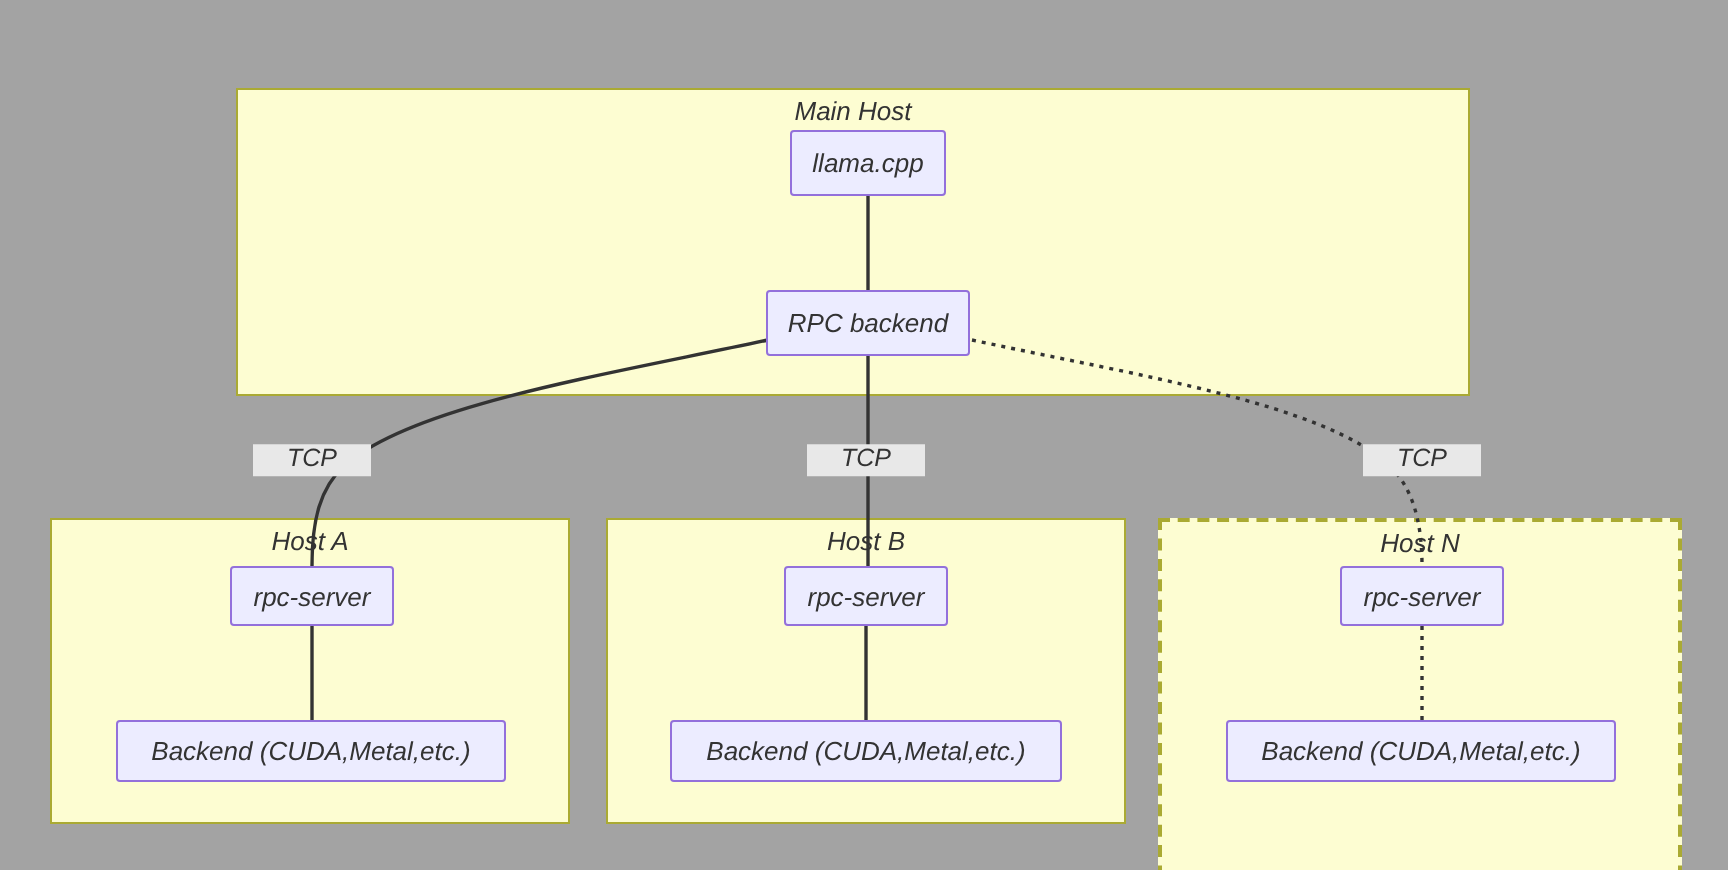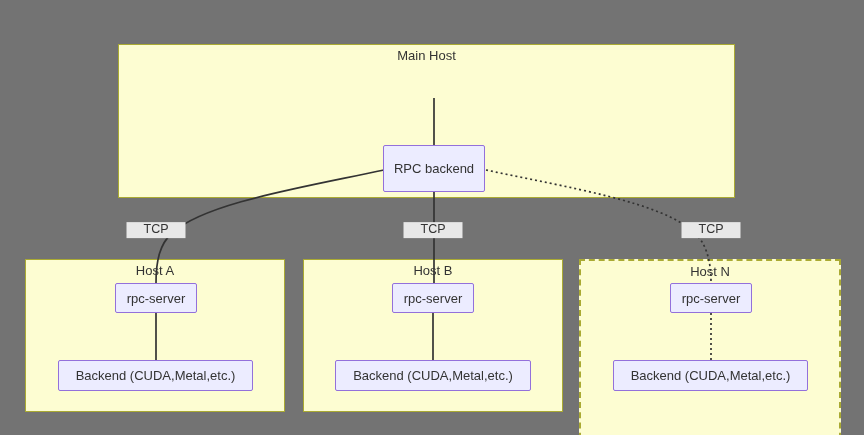--- a/index.html
+++ b/index.html
@@ -5,23 +5,24 @@
   html, body {
     margin: 0;
     padding: 0;
     background: #ffffff;
     font-family: "Liberation Sans", "DejaVu Sans", sans-serif;
   }
   .canvas {
     position: relative;
     width: 864px;
     height: 435px;
-    background: #737373;
+    background: #a3a3a3;
     overflow: hidden;
     color: #333333;
+    font-style: italic;
   }
   
   .cluster {
     position: absolute;
     background: #fdfdd2;
     border: 1px solid #aaaa33;
     box-sizing: border-box;
   }
   .cluster.dashed {
     border: 2px dashed #aaaa33;
@@ -65,21 +66,21 @@
     border-radius: 2px;
     box-sizing: border-box;
     display: flex;
     align-items: center;
     justify-content: center;
     font-size: 13px;
     color: #333333;
     white-space: nowrap;
   }
   #node-llama    { left: 395px; top: 65px;  width: 78px;  height: 33px; }
-  #node-rpcb     { left: 383px; top: 145px; width: 102px; height: 47px; }
+  #node-rpcb     { left: 383px; top: 145px; width: 102px; height: 33px; }
   #node-srv-a    { left: 115px; top: 283px; width: 82px;  height: 30px; }
   #node-srv-b    { left: 392px; top: 283px; width: 82px;  height: 30px; }
   #node-srv-n    { left: 670px; top: 283px; width: 82px;  height: 30px; }
   #node-back-a   { left: 58px;  top: 360px; width: 195px; height: 31px; }
   #node-back-b   { left: 335px; top: 360px; width: 196px; height: 31px; }
   #node-back-n   { left: 613px; top: 360px; width: 195px; height: 31px; }
 
   
   .edge-label {
     position: absolute;
@@ -116,20 +117,23 @@
   <svg class="edges" viewBox="0 0 864 435" xmlns="http://www.w3.org/2000/svg">
     <path d="M434 98 L434 145"></path>
     <path d="M384 170 C300 188, 205 203, 172 233 C160 244, 156 260, 156 283 L156 283"></path>
     <path d="M434 178 L434 283"></path>
     <path class="dotted" d="M486 170 C570 188, 662 202, 695 233 C706 244, 711 260, 711 283"></path>
     <path d="M156 313 L156 360"></path>
     <path d="M433 313 L433 360"></path>
     <path class="dotted" d="M711 313 L711 360"></path>
   </svg>
 
+  <div class="node" id="node-llama">
+    <span>llama.cpp</span>
+  </div>
   <div class="node" id="node-rpcb">
     <span>RPC backend</span>
   </div>
   <div class="node" id="node-srv-a">
     <span>rpc-server</span>
   </div>
   <div class="node" id="node-srv-b">
     <span>rpc-server</span>
   </div>
   <div class="node" id="node-srv-n">

